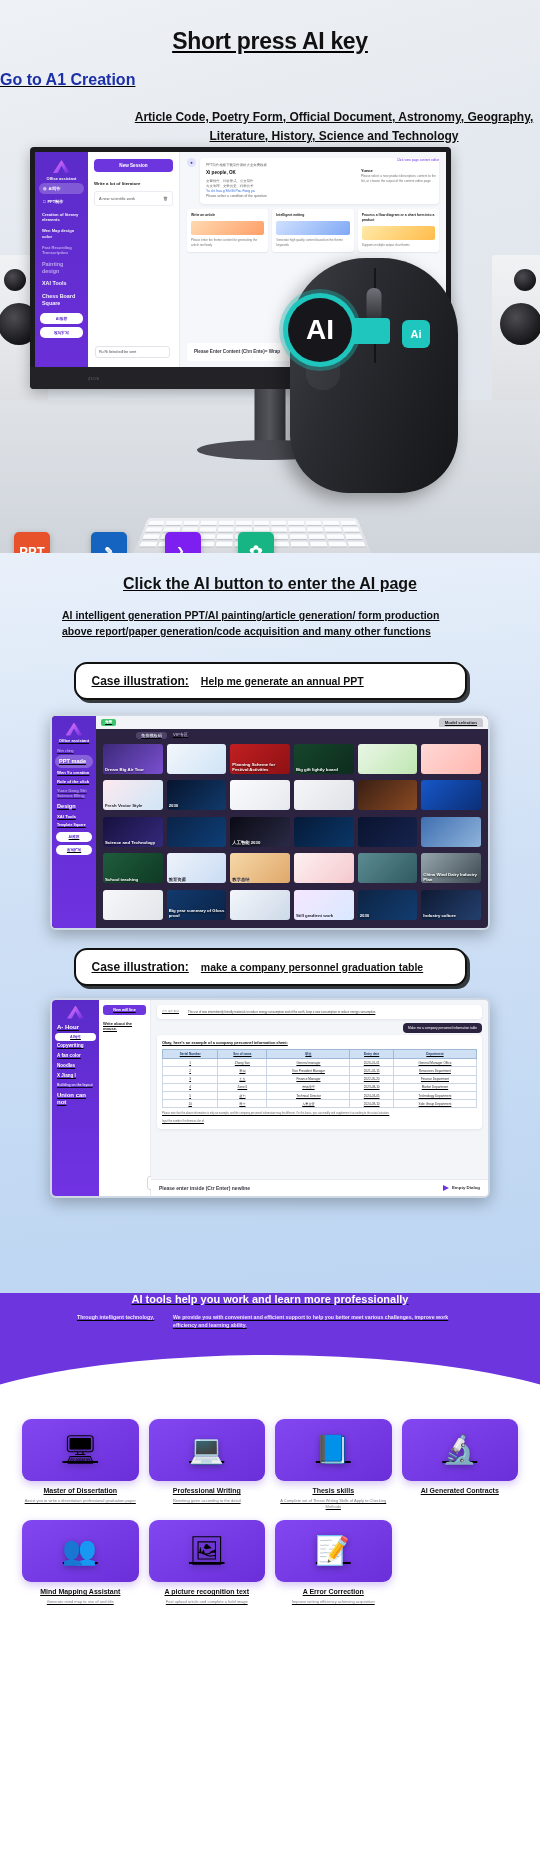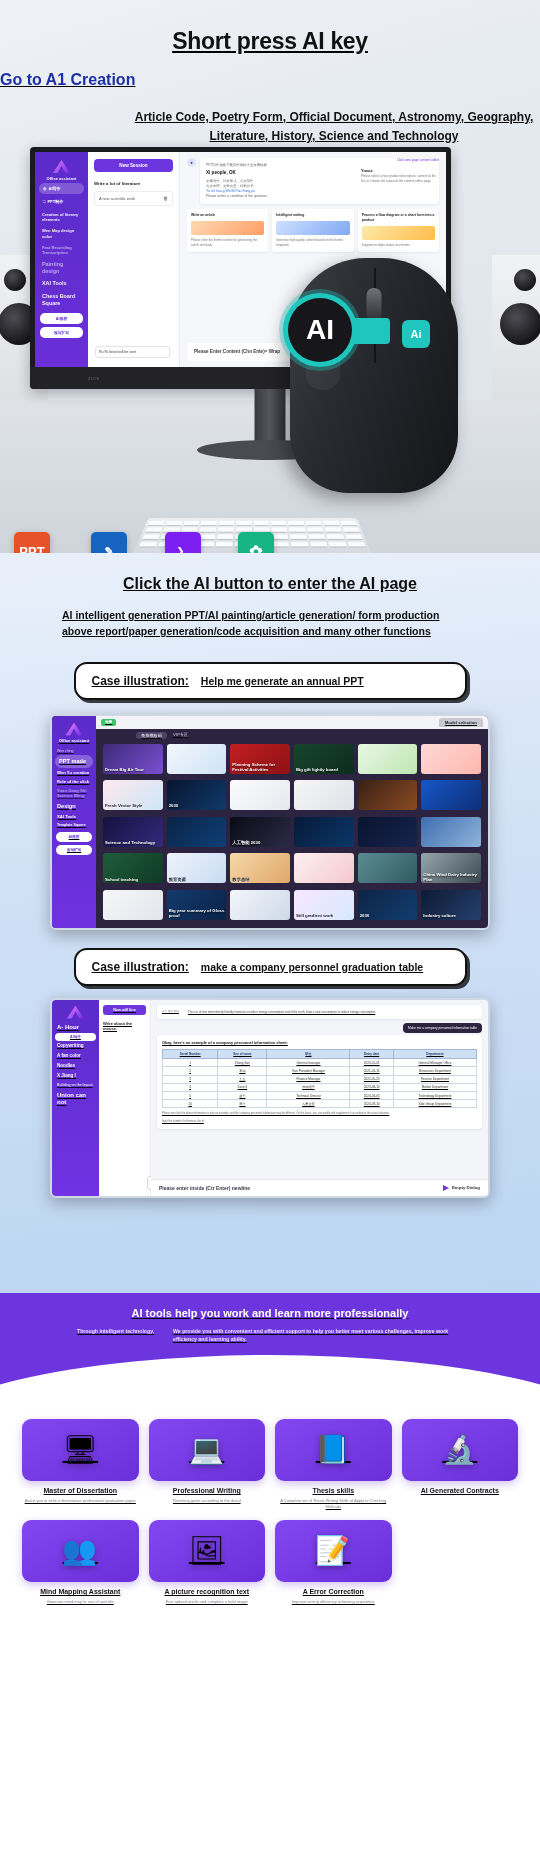--- a/index.html
+++ b/index.html
@@ -270,21 +270,21 @@
     position:absolute; left:0; right:0; bottom:0; background:#fff; border-top:1px solid #e8e8ee;
     padding:5px 8px; display:flex; align-items:center; font-size:5px; font-weight:bold; color:#3a3a44;
   }
   .empty-dlg { margin-left:auto; font-size:4.4px; font-weight:bold; color:#333; display:flex; align-items:center; gap:3px;}
   .send-tri { width:0;height:0;border-left:6px solid #6d35de;border-top:3px solid transparent;border-bottom:3px solid transparent;}
 
   
   .sec3 { position:relative; width:540px; height:559px; background:#fff; }
   .purple-band {
     position:relative; width:540px; height:112px; background:#6d35de;
-    overflow:hidden; padding-top:14px;
+    overflow:hidden; padding-top:0;
   }
   .purple-band::after {
     content:""; position:absolute; left:-16%; bottom:-120px; width:132%; height:170px;
     background:#fff; border-radius:50% 50% 0 0;
   }
   .band-t { text-align:center; font-size:11px; font-weight:bold; color:#fff; }
   .band-s {
     display:flex; gap:10px; justify-content:center; margin-top:8px;
     font-size:5.2px; font-weight:bold; color:#efe6ff; line-height:1.6;
   }

